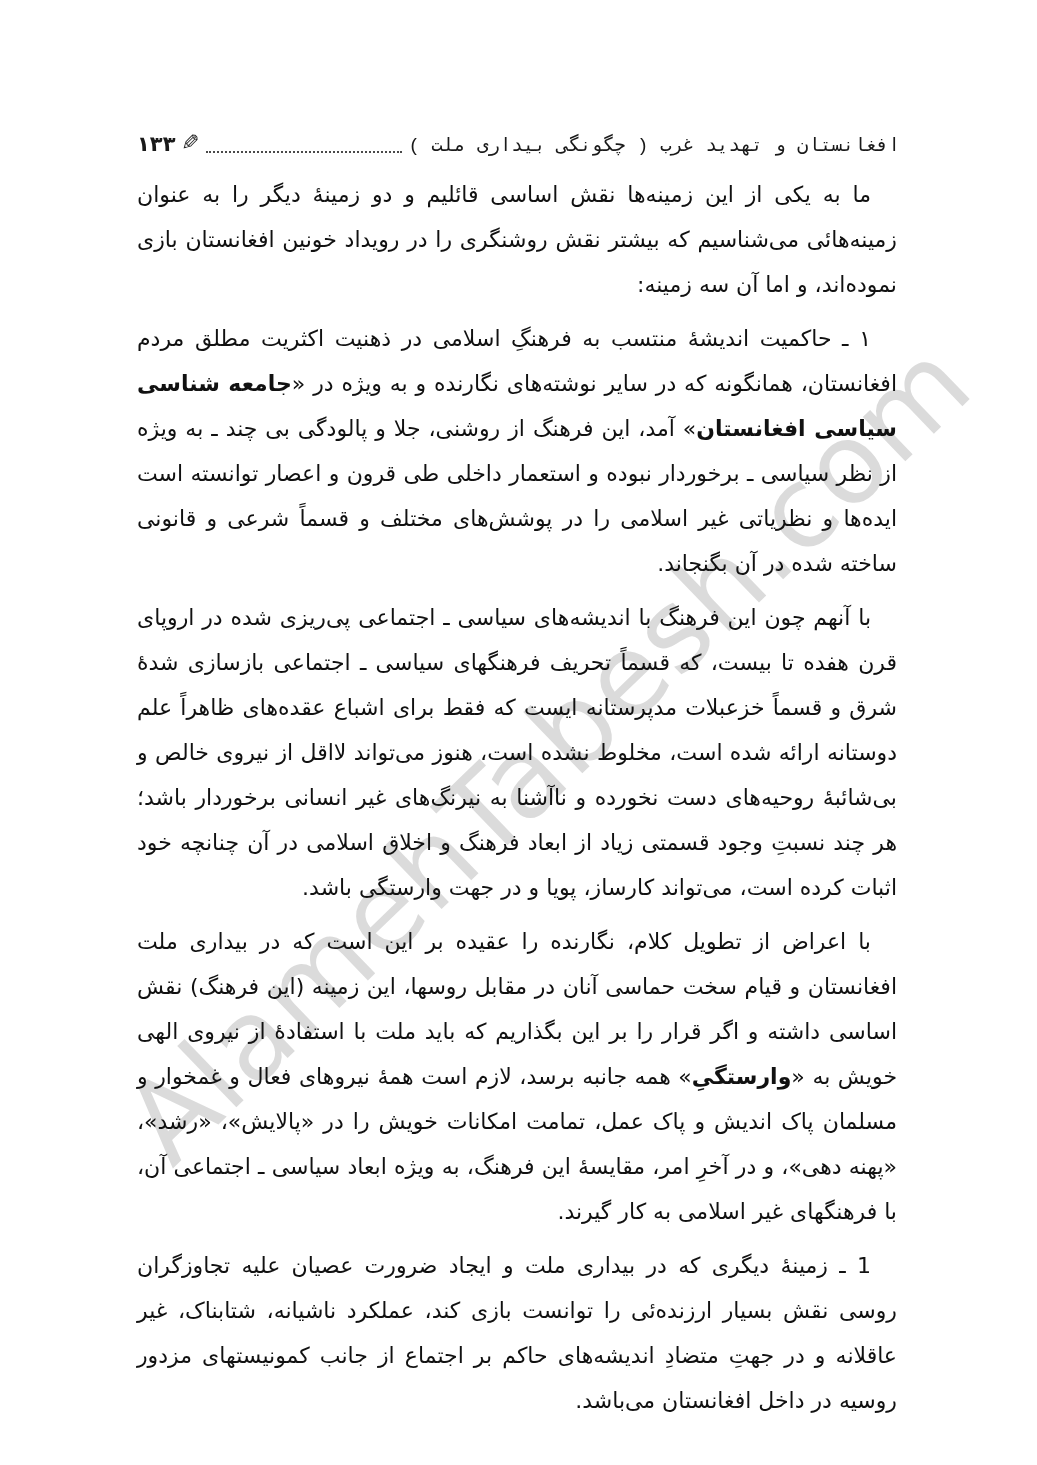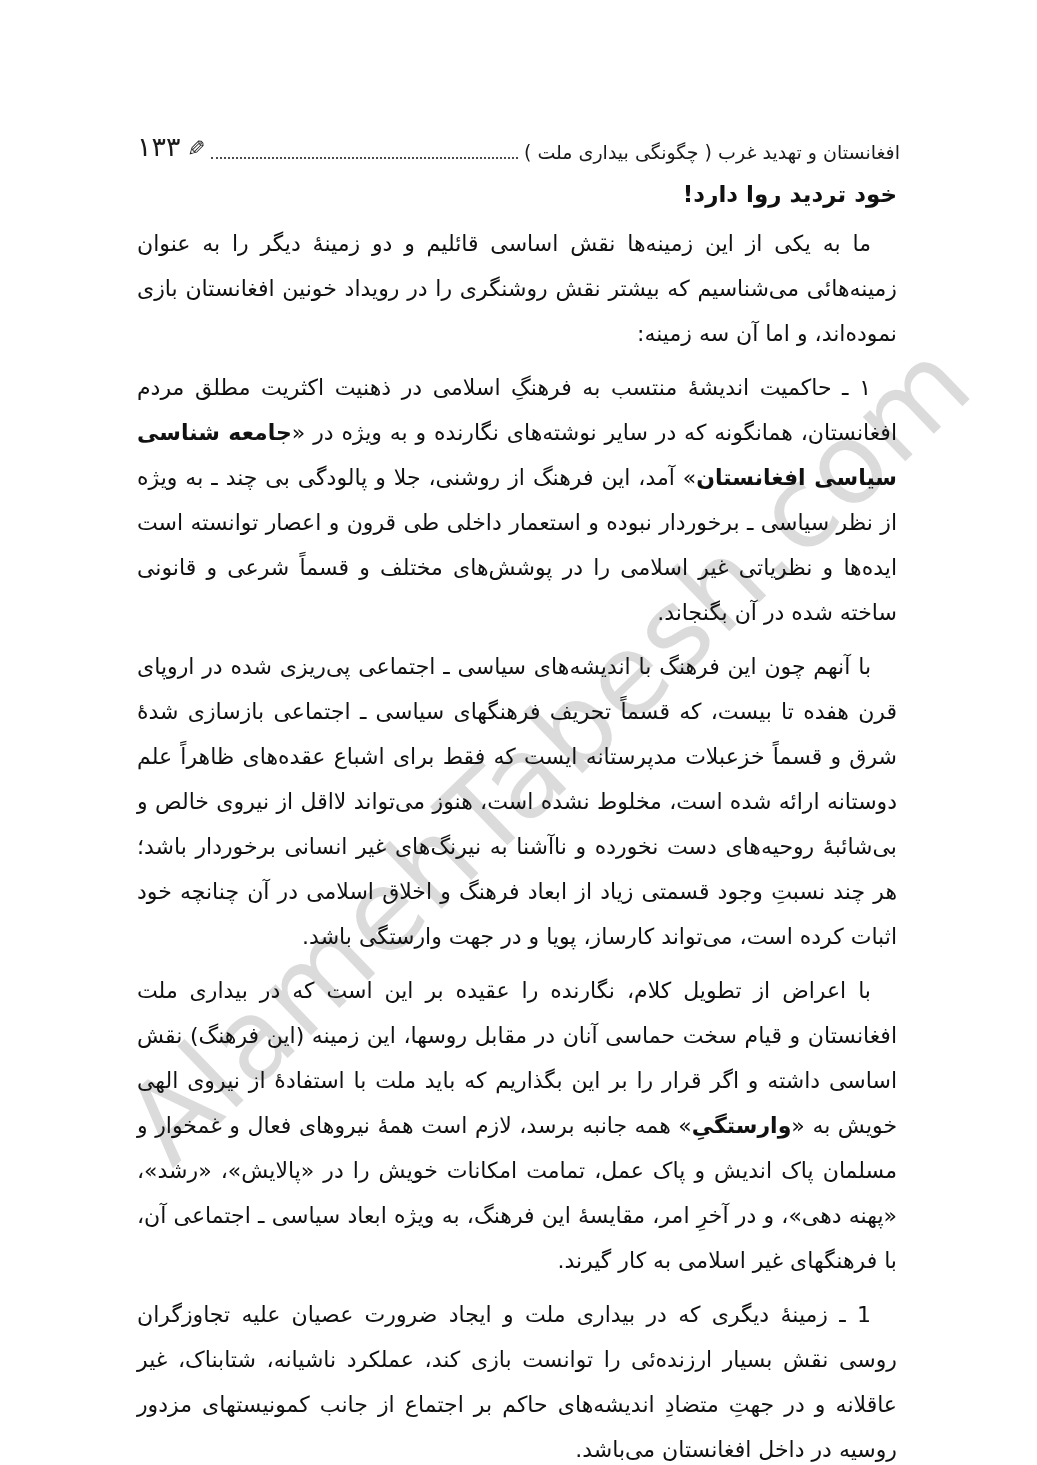--- a/index.html
+++ b/index.html
@@ -30,38 +30,39 @@
     direction: rtl;
     font-size: 19px;
     line-height: 1.4;
     gap: 6px;
     white-space: nowrap;
   }
   .page-header .running-title {
     flex: 0 0 auto;
     font-size: 19px;
     color: #1a1a1a;
+    font-family: Liberation Mono, monospace;
   }
   .page-header .dot-leader {
     flex: 1 1 auto;
     border-bottom: 2px dotted #4a4a4a;
     margin-bottom: 7px;
     min-width: 40px;
   }
   .page-header .pencil {
     flex: 0 0 auto;
     font-size: 22px;
     transform: scaleX(-1);
     margin-bottom: 1px;
     color: #222222;
   }
   .page-header .page-num {
     flex: 0 0 auto;
-    font-size: 27px;
-    font-weight: normal;
+    font-size: 21px;
+    font-weight: bold;
     color: #1a1a1a;
   }
   
   .watermark {
     position: absolute;
     left: 548px;
     top: 752px;
     transform: translate(-50%, -50%) rotate(-44deg);
     font-size: 112px;
     letter-spacing: 2px;
@@ -107,21 +108,20 @@
     <span class="running-title">افغانستان و تهدید غرب ( چگونگی بیداری ملت )</span>
     <span class="dot-leader"></span>
     <span class="pencil">✎</span>
     <span class="page-num">۱۳۳</span>
   </div>
 
   <div class="watermark">AlamehTabesh.com</div>
 
   <div class="page-body">
 
-    <h2 class="section-heading">خود تردید روا دارد!</h2>
 
     <p>
       <span>ما به یکی از این زمینه‌ها نقش اساسی قائلیم و دو زمینهٔ دیگر را به عنوان زمینه‌هائی می‌شناسیم که بیشتر نقش روشنگری را در رویداد خونین افغانستان بازی نموده‌اند، و اما آن سه زمینه:</span>
     </p>
 
     <p>
       <span>۱ ـ حاکمیت اندیشهٔ منتسب به فرهنگِ اسلامی در ذهنیت اکثریت مطلق مردم افغانستان، همانگونه که در سایر نوشته‌های نگارنده و به ویژه در «</span><span class="emph">جامعه شناسی سیاسی افغانستان</span><span>» آمد، این فرهنگ از روشنی، جلا و پالودگی بی چند ـ به ویژه از نظر سیاسی ـ برخوردار نبوده و استعمار داخلی طی قرون و اعصار توانسته است ایده‌ها و نظریاتی غیر اسلامی را در پوشش‌های مختلف و قسماً شرعی و قانونی ساخته شده در آن بگنجاند.</span>
     </p>
 
     <p>

